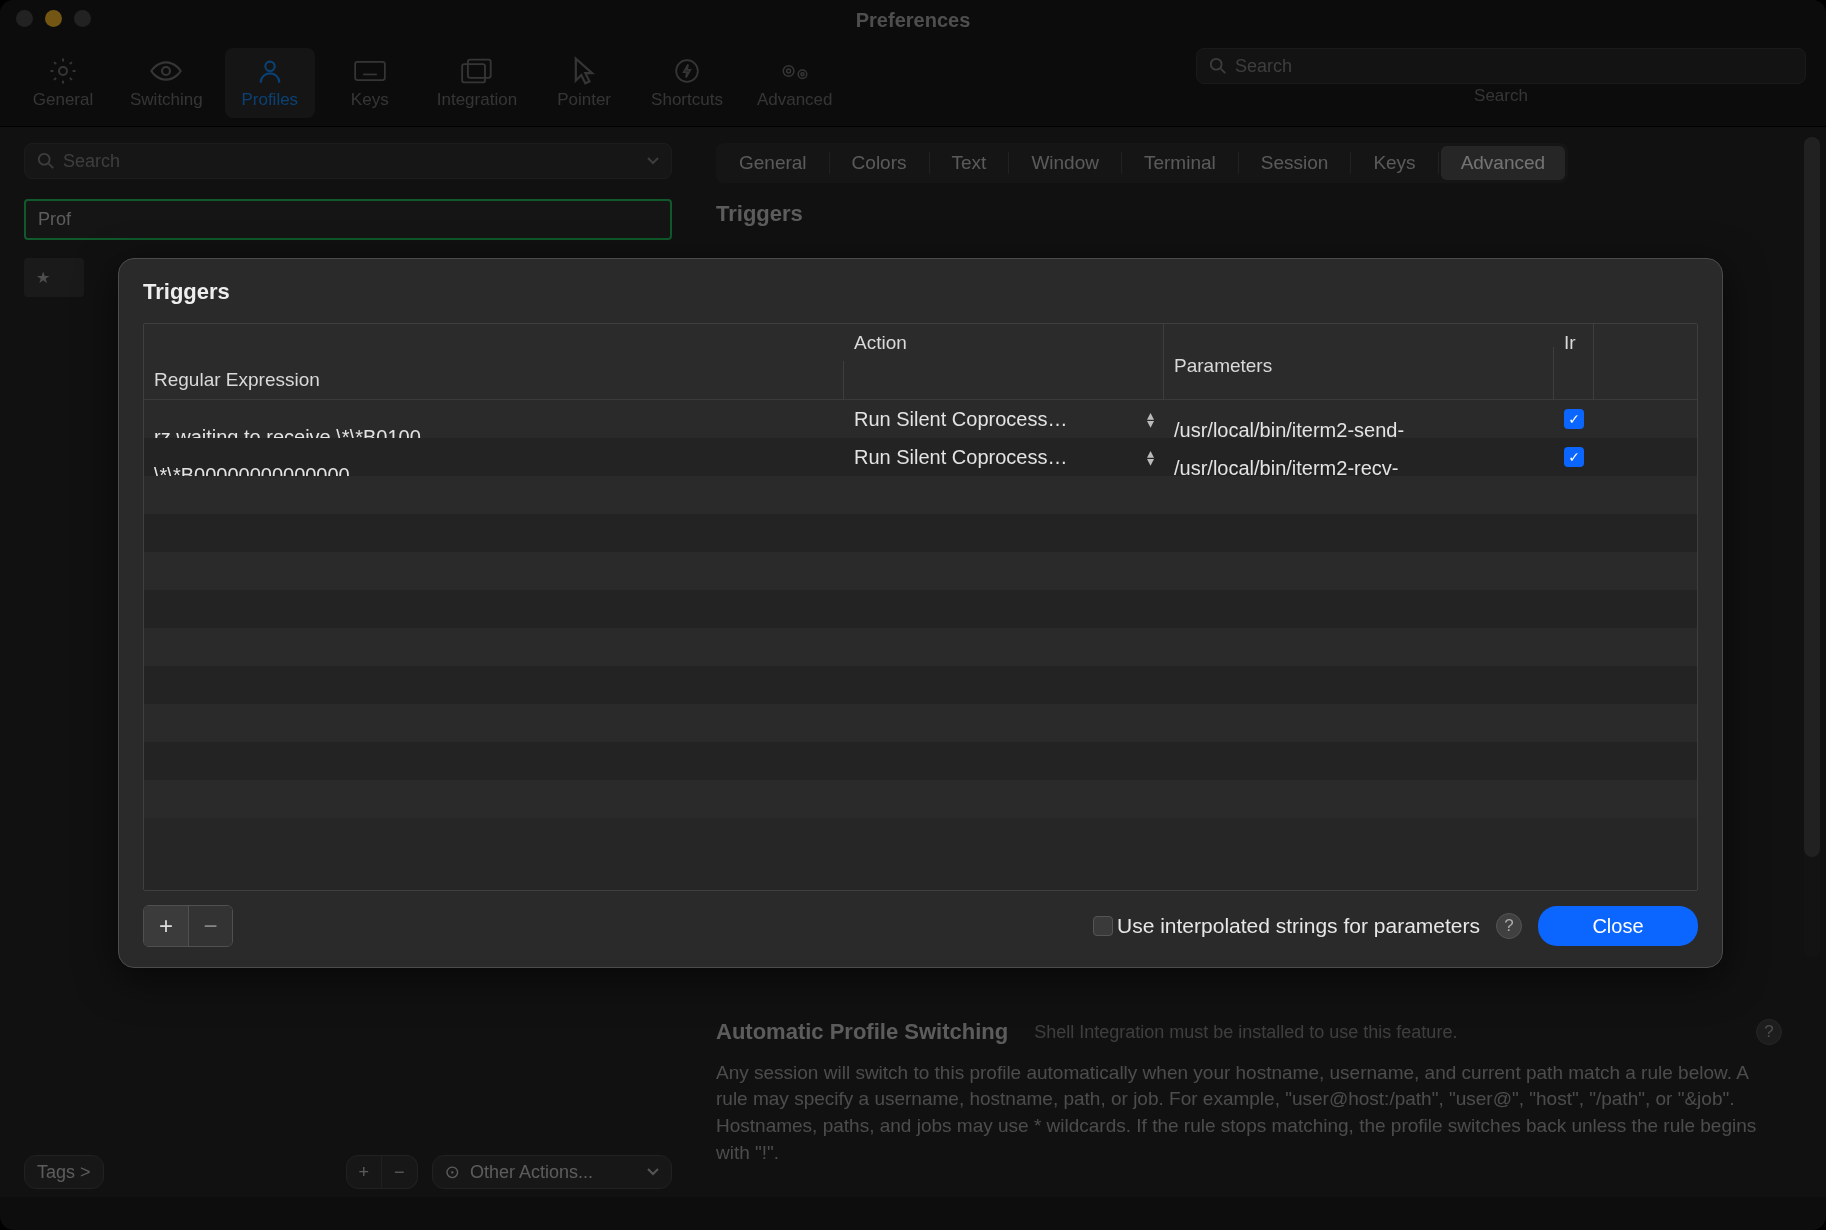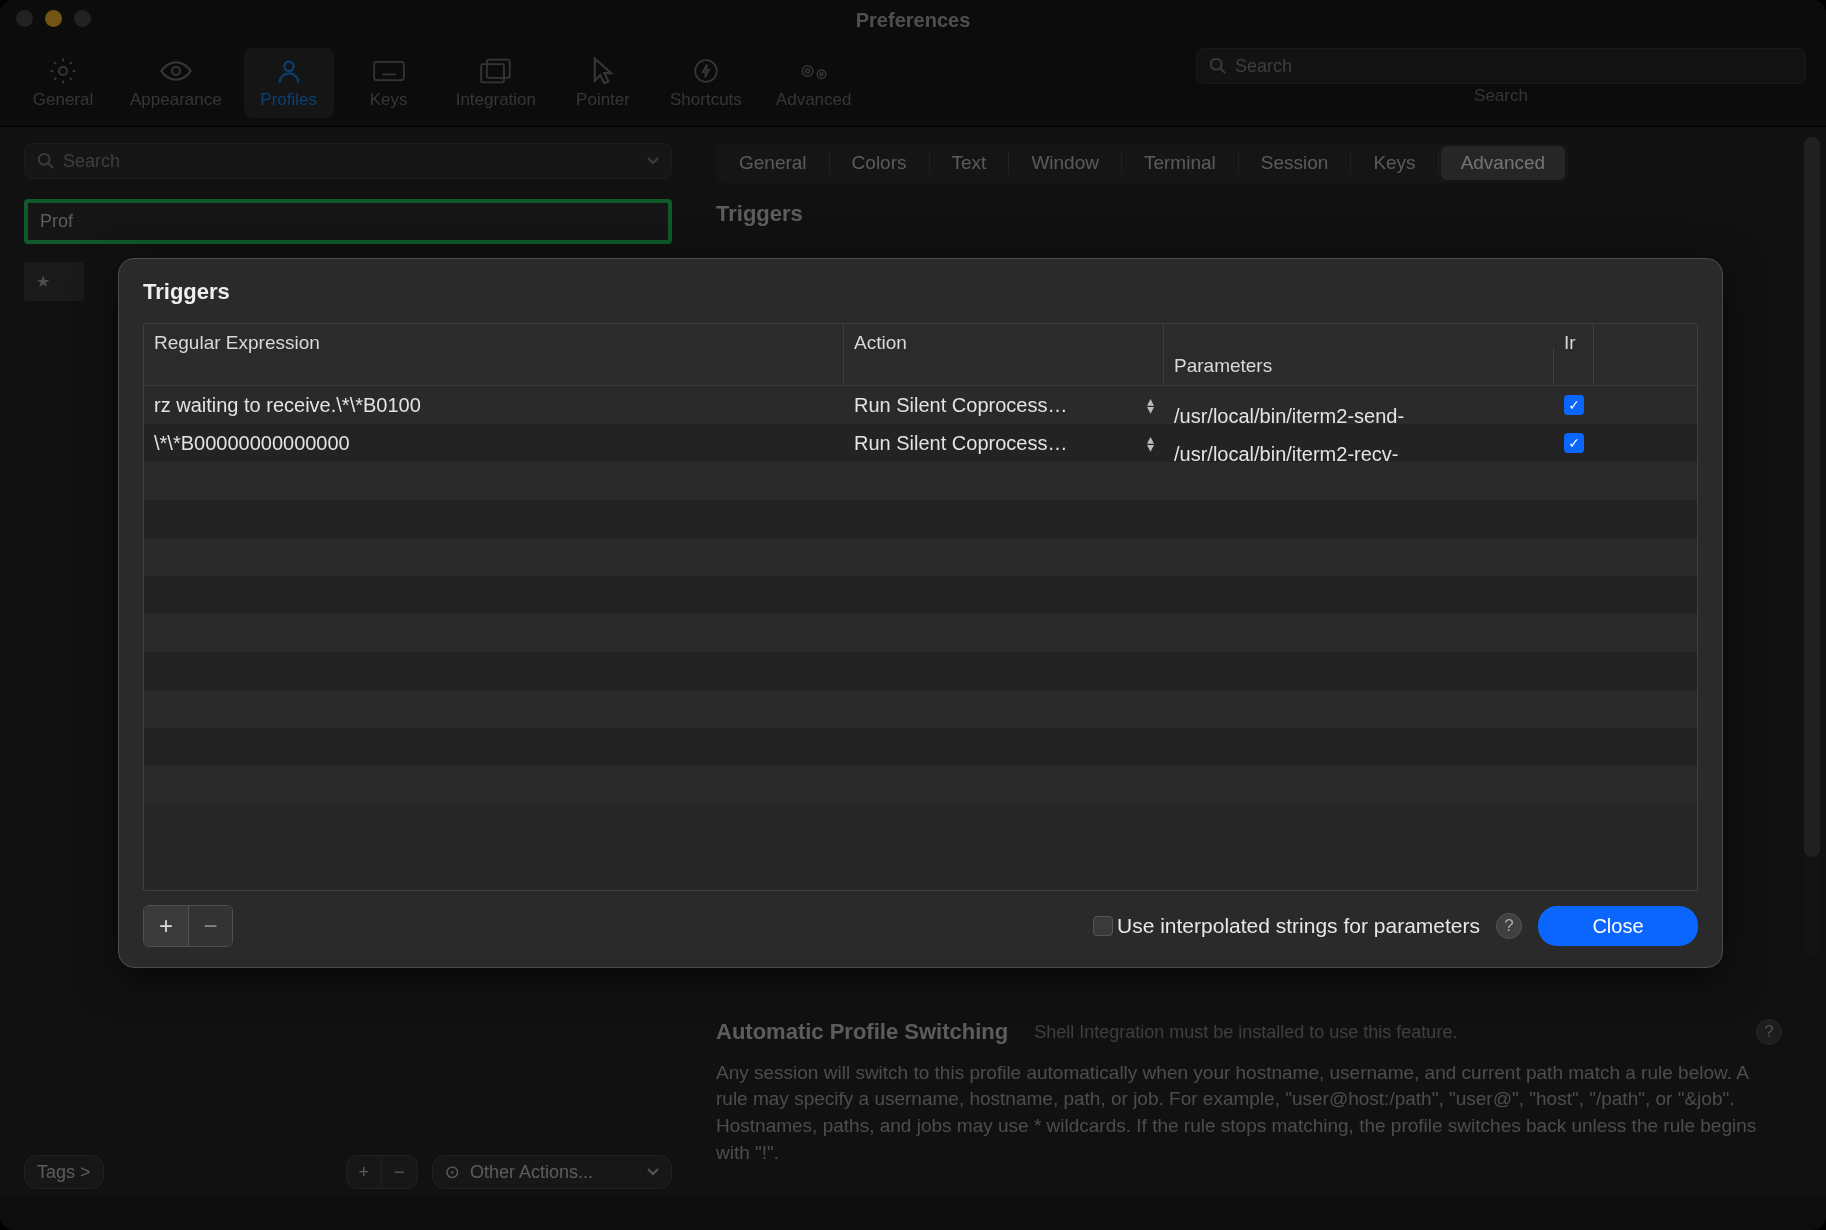--- a/index.html
+++ b/index.html
@@ -129,21 +129,21 @@
     gap: 8px;
   }
   .sidebar-search input {
     background: transparent; border: none; outline: none; color: #ddd;
     flex: 1; font-size: 18px;
   }
   .sidebar-search input::placeholder { color: #888; }
 
   .profile-header {
     background: #2f2f2f;
-    border: 4px solid #22c55e;
+    border: 2px solid #22c55e;
     border-radius: 4px;
     padding: 8px 12px;
     color: #ccc;
     font-size: 18px;
     margin-top: 6px;
   }
   .profile-item {
     display:flex; align-items:center; gap: 10px;
     padding: 10px 12px;
     background: #3b3b3b;
@@ -286,21 +286,21 @@
     font-size: 19px;
     border-bottom: 1px solid #3a3a3a;
   }
   .th {
     padding: 8px 10px;
     border-right: 1px solid #3e3e3e;
     overflow: hidden;
     white-space: nowrap;
   }
   .th:last-child, .td:last-child { border-right: none; }
-  .col-regex  { width: 700px; }
+  .col-regex  { width: 700px; margin-top: 37px; }
   .col-action { width: 320px; }
   .col-params { width: 390px; margin-top: 23px; }
   .col-instant{ width: 40px; }
   .col-rest   { flex: 1; }
 
   .tbody { flex: 1; display:flex; flex-direction:column; }
   .tr {
     display: flex;
     height: 38px;
     align-items: center;
@@ -391,21 +391,21 @@
       </div>
       <div class="label">General</div>
     </div>
     <div class="item">
       <div class="icon">
         <svg width="34" height="30" viewBox="0 0 24 16" fill="none" stroke="#777" stroke-width="1.6">
             <path d="M1 8s4-6.5 11-6.5S23 8 23 8s-4 6.5-11 6.5S1 8 1 8z"></path>
             <circle cx="12" cy="8" r="3"></circle>
           </svg>
       </div>
-      <div class="label">Appearance</div>
+      <div class="label">Switching</div>
     </div>
     <div class="item active">
       <div class="icon">
         <svg width="28" height="30" viewBox="0 0 24 24" fill="none" stroke="#188fff" stroke-width="1.8">
             <circle cx="12" cy="8" r="4"></circle>
             <path d="M4 22c0-4.4 3.6-8 8-8s8 3.6 8 8"></path>
           </svg>
       </div>
       <div class="label">Profiles</div>
     </div>

